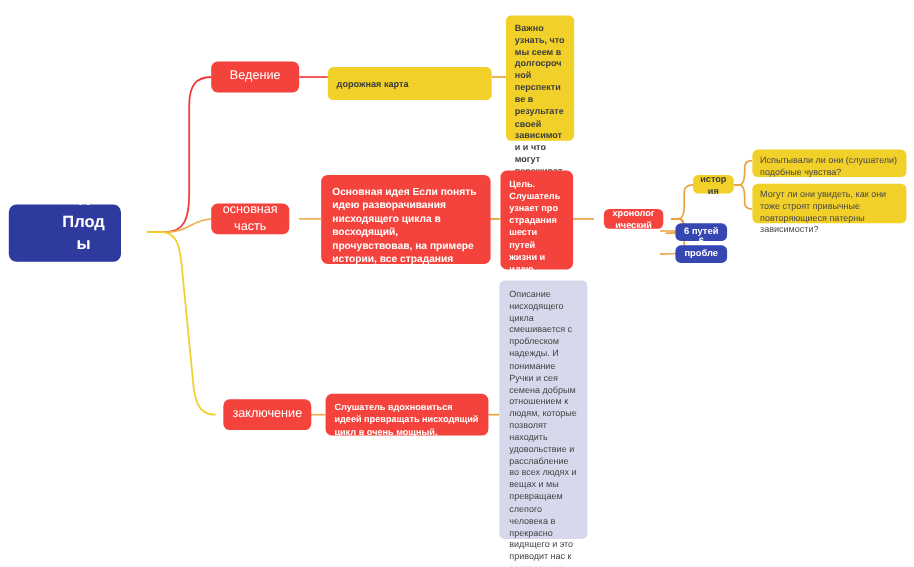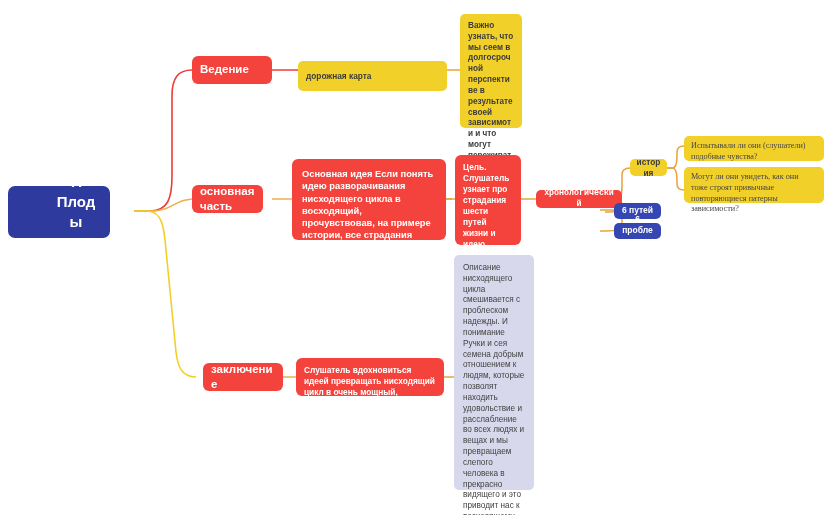--- a/index.html
+++ b/index.html
@@ -53,22 +53,23 @@
     padding: 6px 10px;
   }
 
   
   .red {
     background: #f4433c;
     color: #ffffff;
   }
   .red-label {
     font-size: 11.5px;
-    font-weight: bold;
+    font-weight: normal;
     justify-content: flex-start;
+    text-align: center;
   }
   .red-body {
     font-size: 9.3px;
     font-weight: bold;
     align-items: flex-start;
     padding: 9px 10px;
   }
   .red-small {
     font-size: 8.3px;
     font-weight: bold;
@@ -103,21 +104,20 @@
     padding: 7px 8px;
     border-radius: 5px;
   }
   .yellow-q {
     font-size: 8.2px;
     font-weight: normal;
     color: #474747;
     align-items: flex-start;
     padding: 5px 7px;
     border-radius: 5px;
-    font-family: Liberation Serif, serif;
   }
   .yellow-small {
     font-size: 8.3px;
     font-weight: bold;
     justify-content: center;
     text-align: center;
     border-radius: 5px;
     padding: 3px 6px;
   }
 
@@ -203,21 +203,21 @@
   </div>
 
   <div class="node red red-body" style="left:292px; top:159px; width:154px; height:81px;">
     <span class="node-text">Основная идея Если понять идею разворачивания нисходящего цикла в восходящий, прочувствовав, на примере истории,   все страдания шести путей жизни, то можно освободиться от зависимости</span>
   </div>
 
   <div class="node red red-small" style="left:455px; top:155px; width:66px; height:90px;">
     <span class="node-text">Цель. Слушатель узнает про страдания шести путей жизни и идею разворачивания нисходящего цикла в восходящий.</span>
   </div>
 
-  <div class="node red red-chrono" style="left:536px; top:190px; width:86px; height:18px;font-family:Liberation Mono, monospace;">
+  <div class="node red red-chrono" style="left:549px; top:190px; width:54px; height:18px;">
     <span class="node-text">хронологический</span>
   </div>
 
   <div class="node yellow yellow-small" style="left:630px; top:159px; width:37px; height:17px;">
     <span class="node-text">история</span>
   </div>
 
   <div class="node yellow yellow-q" style="left:684px; top:136px; width:140px; height:25px;">
     <span class="node-text">Испытывали ли они (слушатели) подобные чувства?</span>
   </div>

